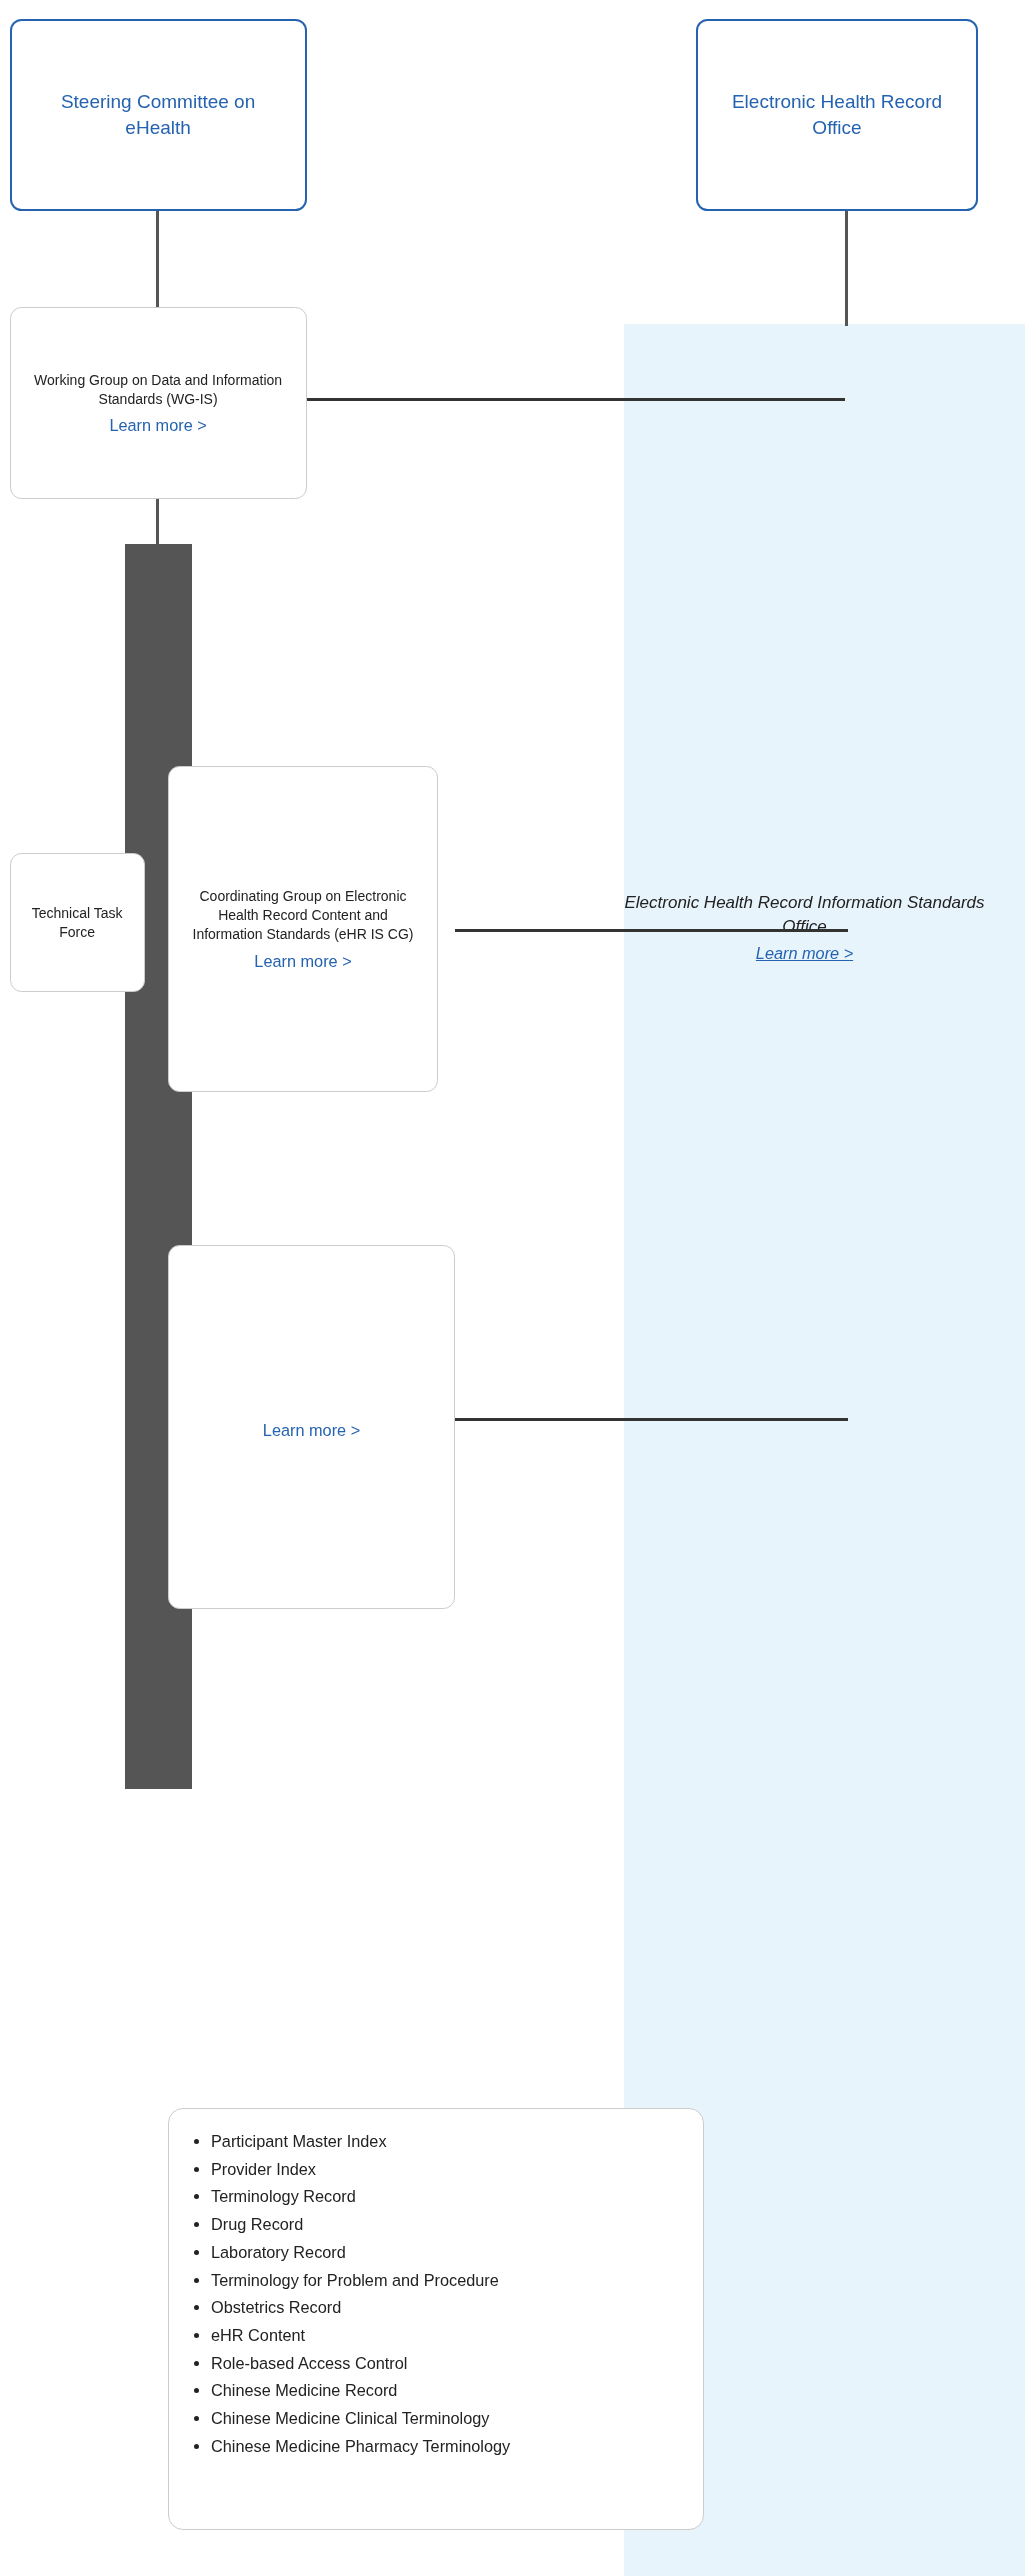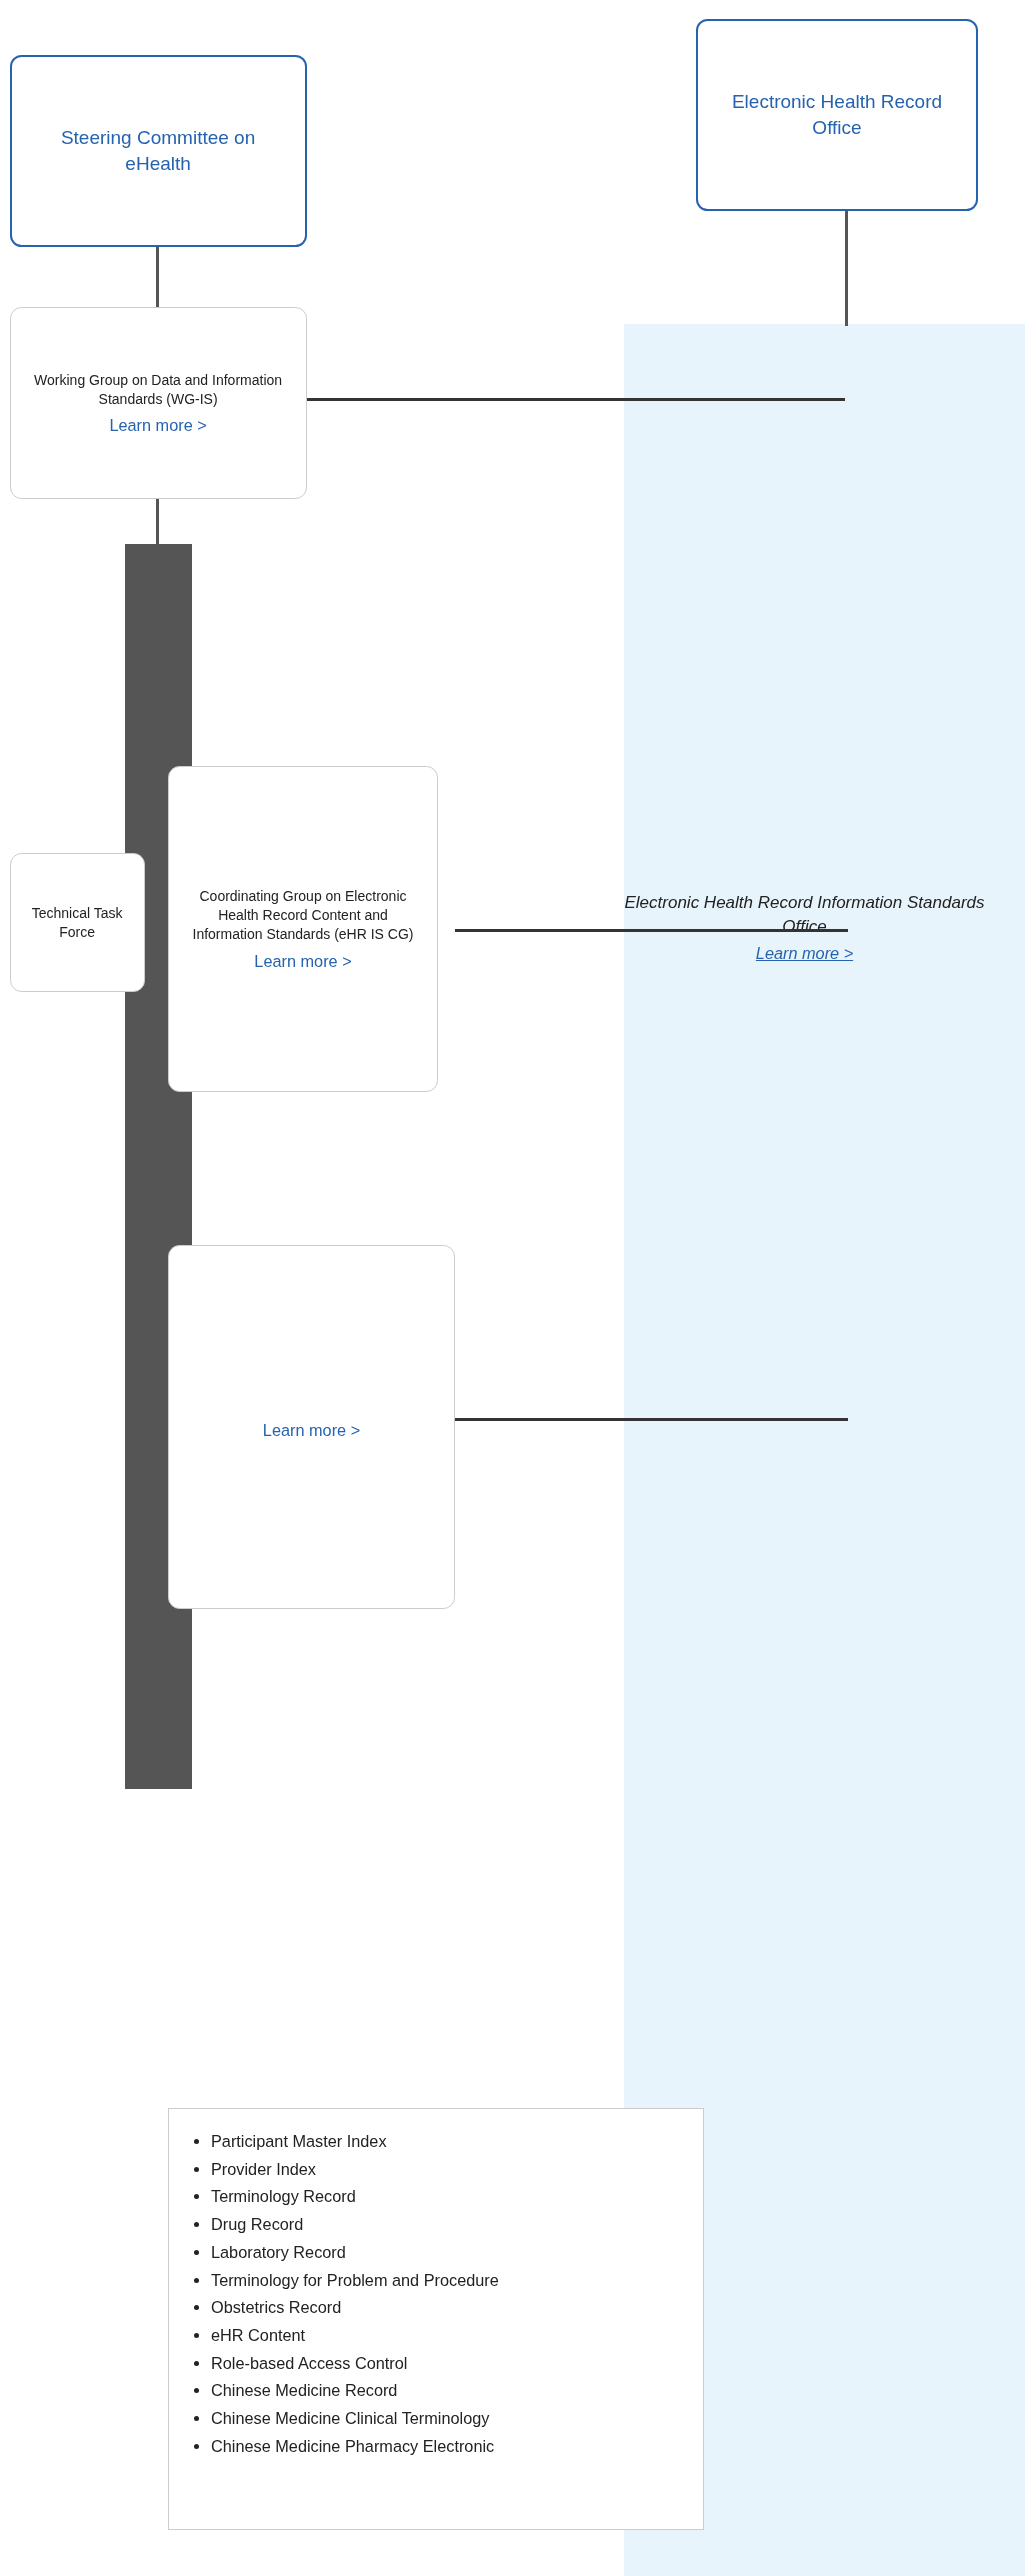--- a/index.html
+++ b/index.html
@@ -81,21 +81,21 @@
       position: absolute;
       background: #555;
       z-index: 1;
     }
 
     
     .list-box {
       position: absolute;
       background: #fff;
       border: 1.9px solid #ccc;
-      border-radius: 0;
+      border-radius: 15px;
       padding: 19px 23px;
       z-index: 2;
     }
 
     .list-box ul {
       list-style: disc;
       padding-left: 19px;
     }
 
     .list-box ul li {
@@ -134,21 +134,21 @@
       z-index: 3;
     }
   </style>
 </head>
 <body>
 
 <div class="diagram-container">
 
   <div class="right-panel"></div>
 
-  <div class="box blue-border" style="left: 9.6px; top: 19px; width: 297px; height: 192px; margin-top: 36px;">
+  <div class="box blue-border" style="left: 9.6px; top: 19px; width: 297px; height: 192px;">
     <span class="box-title">Steering Committee on eHealth</span>
   </div>
 
   <div class="box blue-border" style="left: 696px; top: 19px; width: 282px; height: 192px;">
     <span class="box-title">Electronic Health Record Office</span>
   </div>
 
   <div class="connector" style="left: 156px; top: 211px; width: 2.9px; height: 96px;"></div>
 
   <div class="connector" style="left: 845px; top: 211px; width: 2.9px; height: 115px;"></div>
@@ -192,18 +192,18 @@
         <li>Provider Index</li>
         <li>Terminology Record</li>
         <li>Drug Record</li>
         <li>Laboratory Record</li>
         <li>Terminology for Problem and Procedure</li>
         <li>Obstetrics Record</li>
         <li>eHR Content</li>
         <li>Role-based Access Control</li>
         <li>Chinese Medicine Record</li>
         <li>Chinese Medicine Clinical Terminology</li>
-        <li>Chinese Medicine Pharmacy Electronic</li>
+        <li>Chinese Medicine Pharmacy Terminology</li>
       </ul>
   </div>
 
 </div>
 
 
 </body></html>

